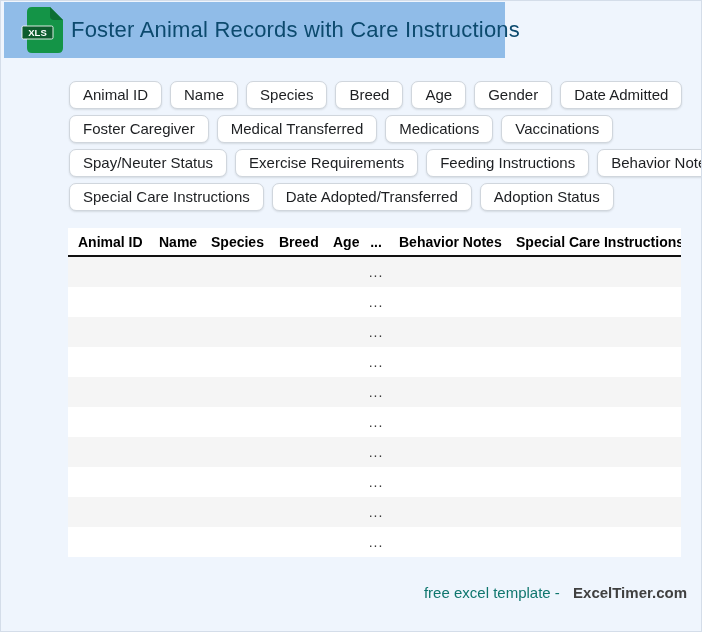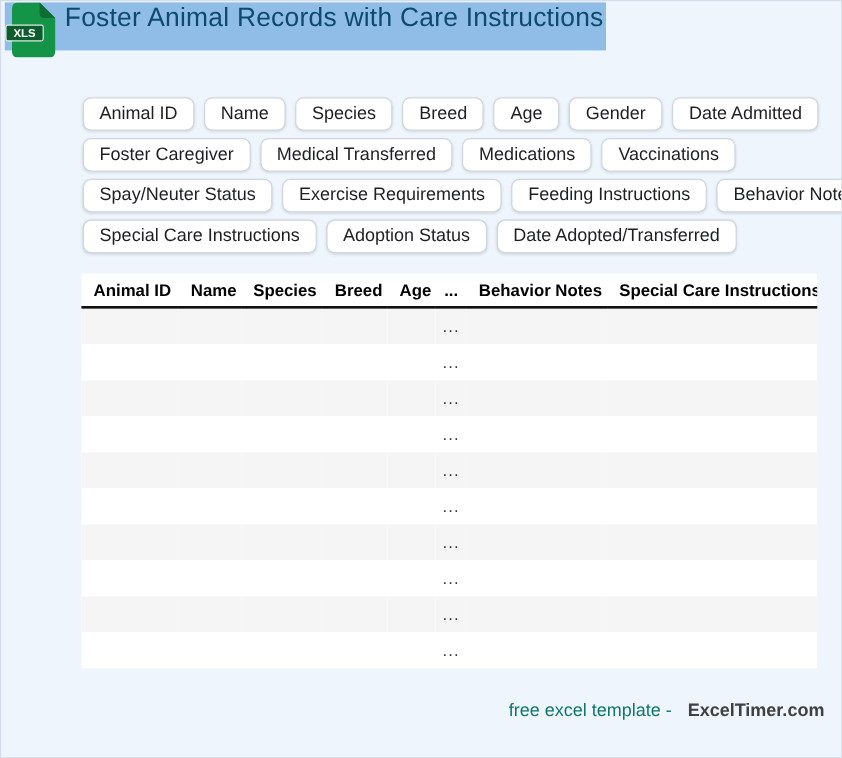--- a/index.html
+++ b/index.html
@@ -8,24 +8,24 @@
     font-family: "Liberation Sans", sans-serif;
     background: #eff5fd;
     border: 1px solid #d4dde9;
     box-sizing: border-box;
     position: relative;
     overflow: hidden;
   }
   
   .titlebar {
     position: absolute; left: 3px; top: 1px;
-    width: 501px; height: 40px;
+    width: 501px; height: 56px;
     background: #90bce8;
-    display: flex; 
-    box-sizing: border-box;
+    display: flex; align-items: center;
+    padding-left: 17px; box-sizing: border-box;
   }
   .file-icon { width: 44px; height: 46px; flex: 0 0 auto; margin-right: 6px; }
   .titlebar h1 {
     margin: 0; font-size: 22px; font-weight: 500;
     color: #0c4a6e; letter-spacing: 0.2px; white-space: nowrap;
   }
   
   .chips { position: absolute; left: 68px; top: 80px; }
   .chip-row { display: flex; margin-bottom: 6px; }
   .chip {
@@ -97,22 +97,22 @@
       <div class="chip">Vaccinations</div>
     </div>
     <div class="chip-row">
       <div class="chip">Spay/Neuter Status</div>
       <div class="chip">Exercise Requirements</div>
       <div class="chip">Feeding Instructions</div>
       <div class="chip">Behavior Notes</div>
     </div>
     <div class="chip-row">
       <div class="chip">Special Care Instructions</div>
+      <div class="chip">Date Adopted/Transferred</div>
       <div class="chip">Adoption Status</div>
-      <div class="chip">Date Adopted/Transferred</div>
     </div>
   </div>
 
 <div class="table-wrap">
   <table class="preview">
     <colgroup>
         <col style="width: 81px;">
         <col style="width: 52px;">
         <col style="width: 68px;">
         <col style="width: 54px;">

